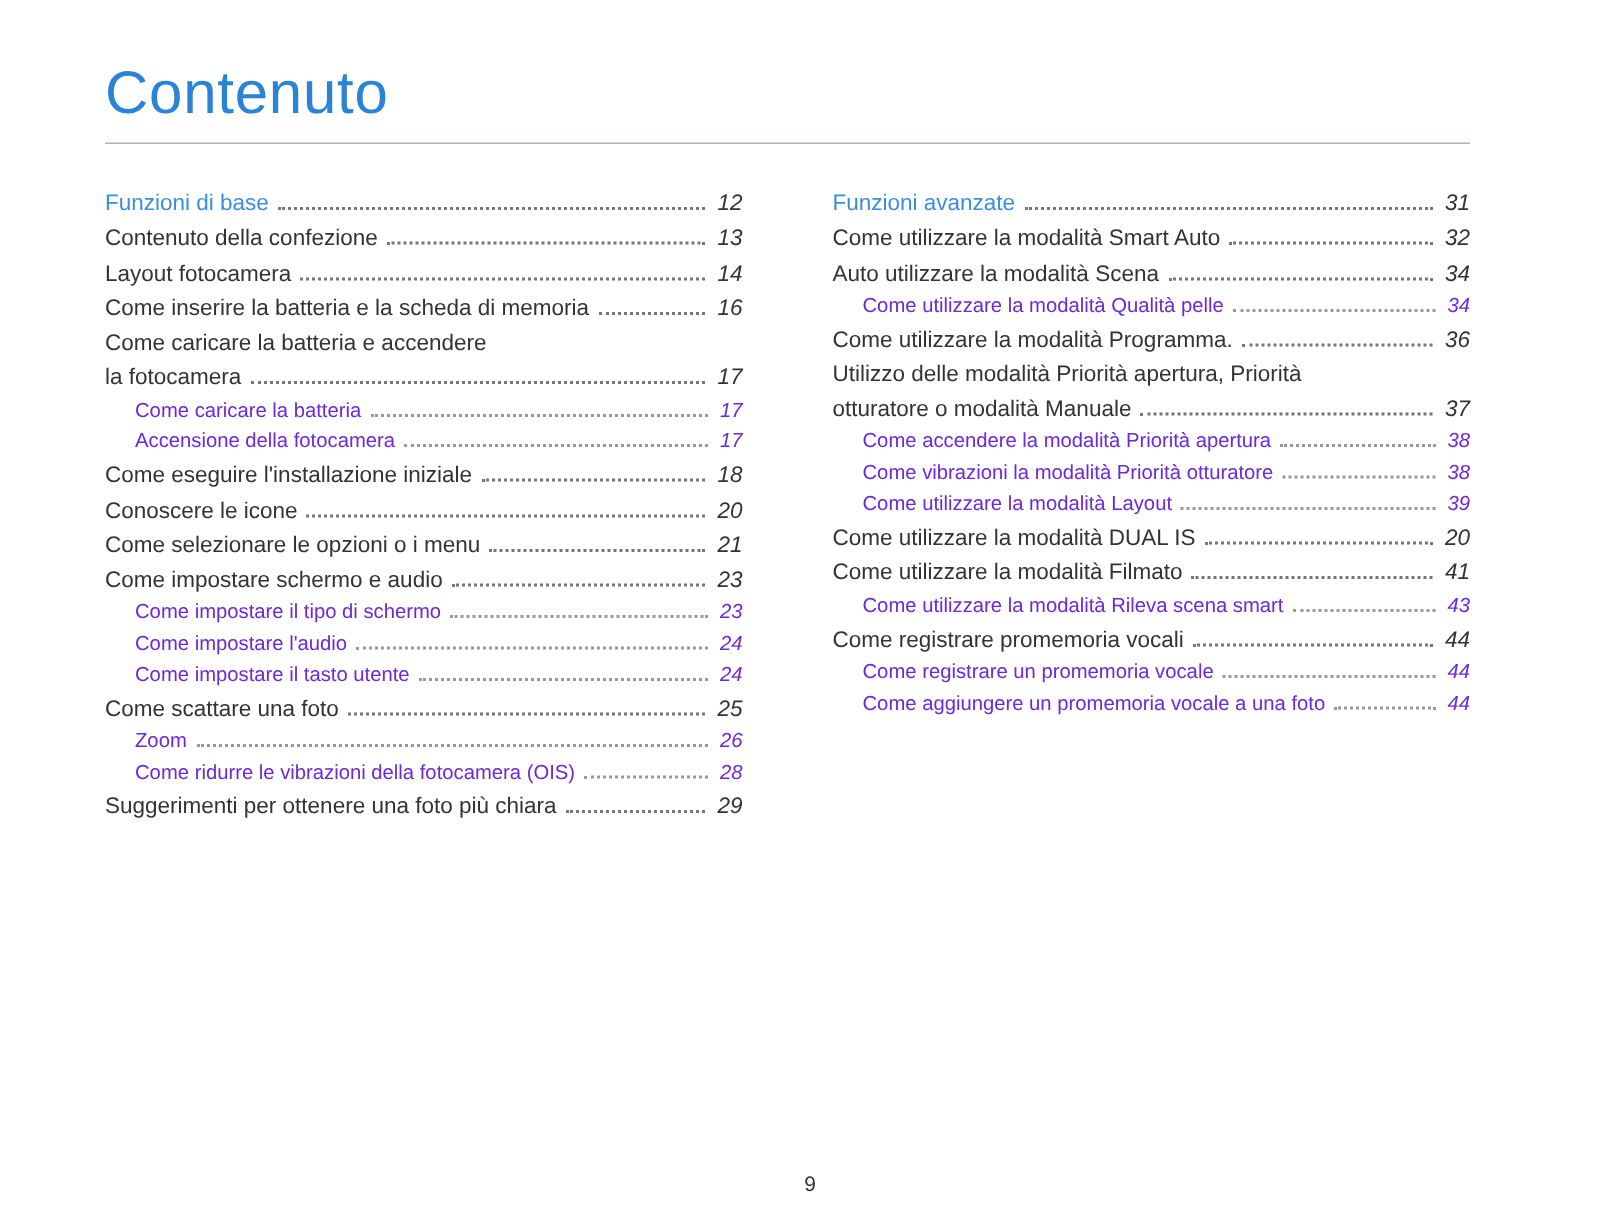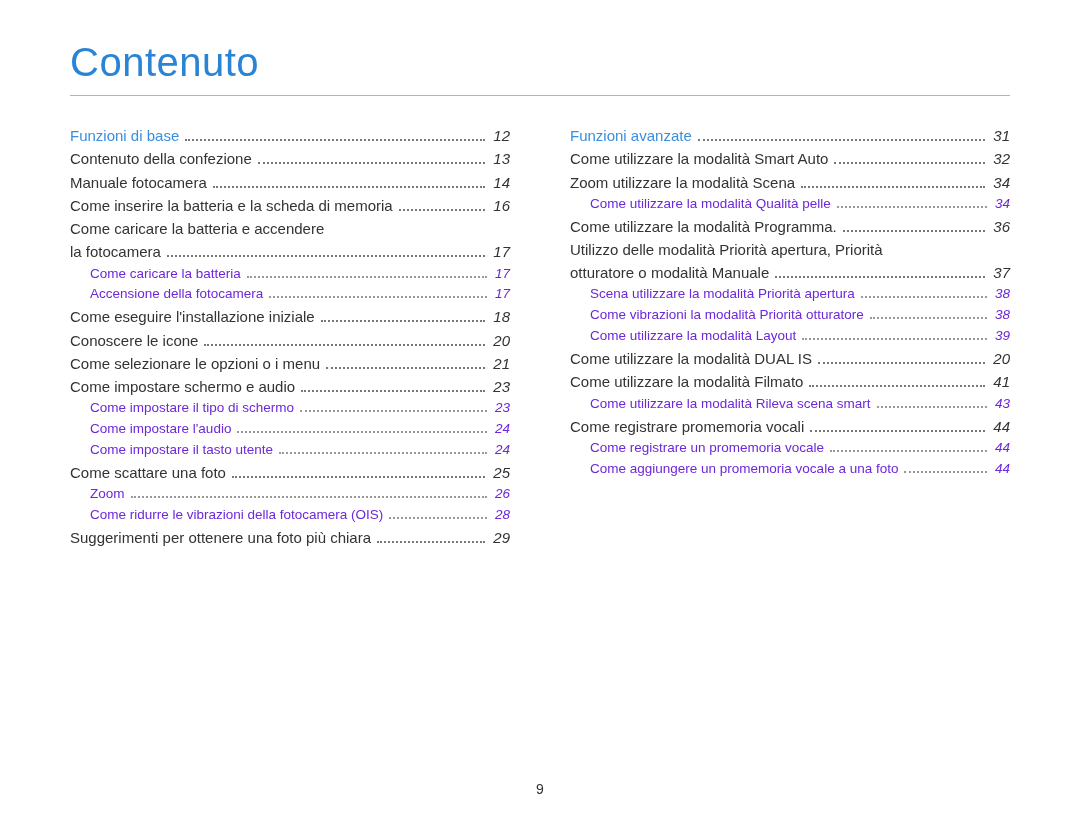--- a/index.html
+++ b/index.html
@@ -8,21 +8,21 @@
     width: 1080px;
     height: 815px;
     background: #fff;
     font-family: Arial, Helvetica, sans-serif;
     color: #333;
   }
   .page {
     box-sizing: border-box;
     width: 1080px;
     height: 815px;
-    padding: 40px 70px 20px 70px;
+    padding: 40px 100px 20px 70px;
     position: relative;
   }
   .title {
     font-size: 40px;
     color: #2984d6;
     font-weight: 400;
     margin: 0 0 10px 0;
     letter-spacing: 0.5px;
   }
   .rule {
@@ -86,21 +86,21 @@
           <span class="label section-head">Funzioni di base</span>
           <span class="dots"></span>
           <span class="pg">12</span>
         </div>
         <div class="row">
           <span class="label">Contenuto della confezione</span>
           <span class="dots"></span>
           <span class="pg">13</span>
         </div>
         <div class="row">
-          <span class="label">Manuale fotocamera</span>
+          <span class="label">Layout fotocamera</span>
           <span class="dots"></span>
           <span class="pg">14</span>
         </div>
         <div class="row">
           <span class="label">Come inserire la batteria e la scheda di memoria</span>
           <span class="dots"></span>
           <span class="pg">16</span>
         </div>
         <div class="row">
           <span class="label multiline">Come caricare la batteria e accendere</span>
@@ -181,21 +181,21 @@
           <span class="label section-head">Funzioni avanzate</span>
           <span class="dots"></span>
           <span class="pg">31</span>
         </div>
         <div class="row">
           <span class="label">Come utilizzare la modalità Smart Auto</span>
           <span class="dots"></span>
           <span class="pg">32</span>
         </div>
         <div class="row">
-          <span class="label">Zoom utilizzare la modalità Scena</span>
+          <span class="label">Auto utilizzare la modalità Scena</span>
           <span class="dots"></span>
           <span class="pg">34</span>
         </div>
         <div class="row sub">
           <span class="label">Come utilizzare la modalità Qualità pelle</span>
           <span class="dots"></span>
           <span class="pg">34</span>
         </div>
         <div class="row">
           <span class="label">Come utilizzare la modalità Programma.</span>
@@ -204,21 +204,21 @@
         </div>
         <div class="row">
           <span class="label multiline">Utilizzo delle modalità Priorità apertura, Priorità</span>
         </div>
         <div class="row">
           <span class="label">otturatore o modalità Manuale</span>
           <span class="dots"></span>
           <span class="pg">37</span>
         </div>
         <div class="row sub">
-          <span class="label">Scena utilizzare la modalità Priorità apertura</span>
+          <span class="label">Come accendere la modalità Priorità apertura</span>
           <span class="dots"></span>
           <span class="pg">38</span>
         </div>
         <div class="row sub">
           <span class="label">Come vibrazioni la modalità Priorità otturatore</span>
           <span class="dots"></span>
           <span class="pg">38</span>
         </div>
         <div class="row sub">
           <span class="label">Come utilizzare la modalità Layout</span>

